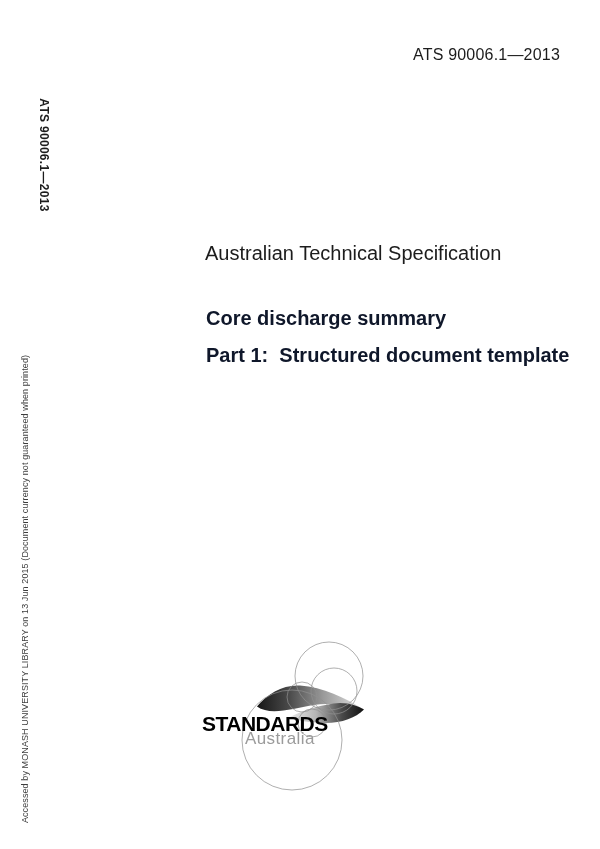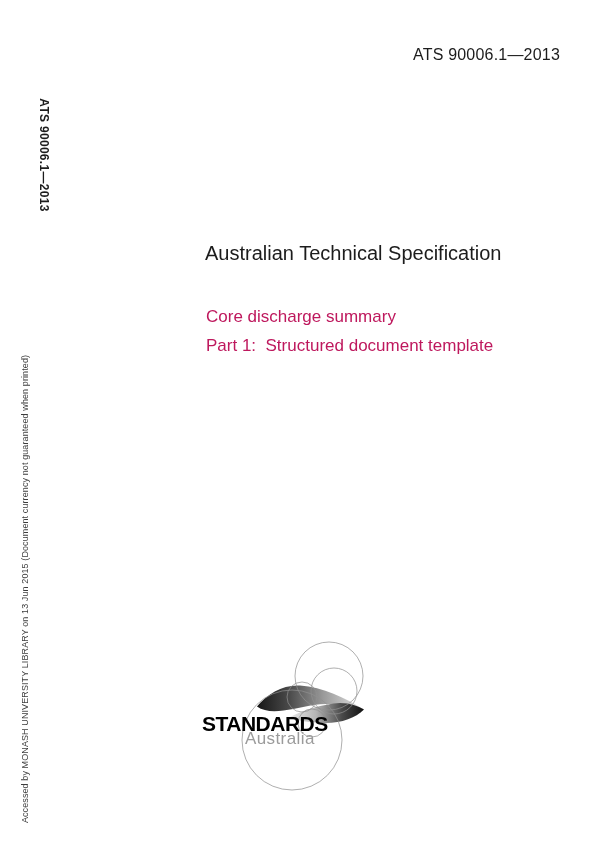--- a/index.html
+++ b/index.html
@@ -50,28 +50,28 @@
     left: 205px;
     top: 242px;
     font-size: 20px;
     line-height: 1.15;
     color: #1c1c1c;
     white-space: nowrap;
   }
   .doc-subtitle {
     position: absolute;
     left: 206px;
-    font-size: 17px;
-    font-weight: normal;
+    font-size: 20px;
+    font-weight: bold;
     line-height: 1.15;
-    color: #be185d;
+    color: #0f172a;
     white-space: pre;
   }
   .doc-subtitle.line1 { top: 307px; }
-  .doc-subtitle.line2 { top: 336px; }
+  .doc-subtitle.line2 { top: 344px; }
   .logo-svg {
     position: absolute;
     left: 183px;
     top: 622px;
     width: 200px;
     height: 200px;
   }
   .logo-wordmark {
     position: absolute;
     left: 202px;

